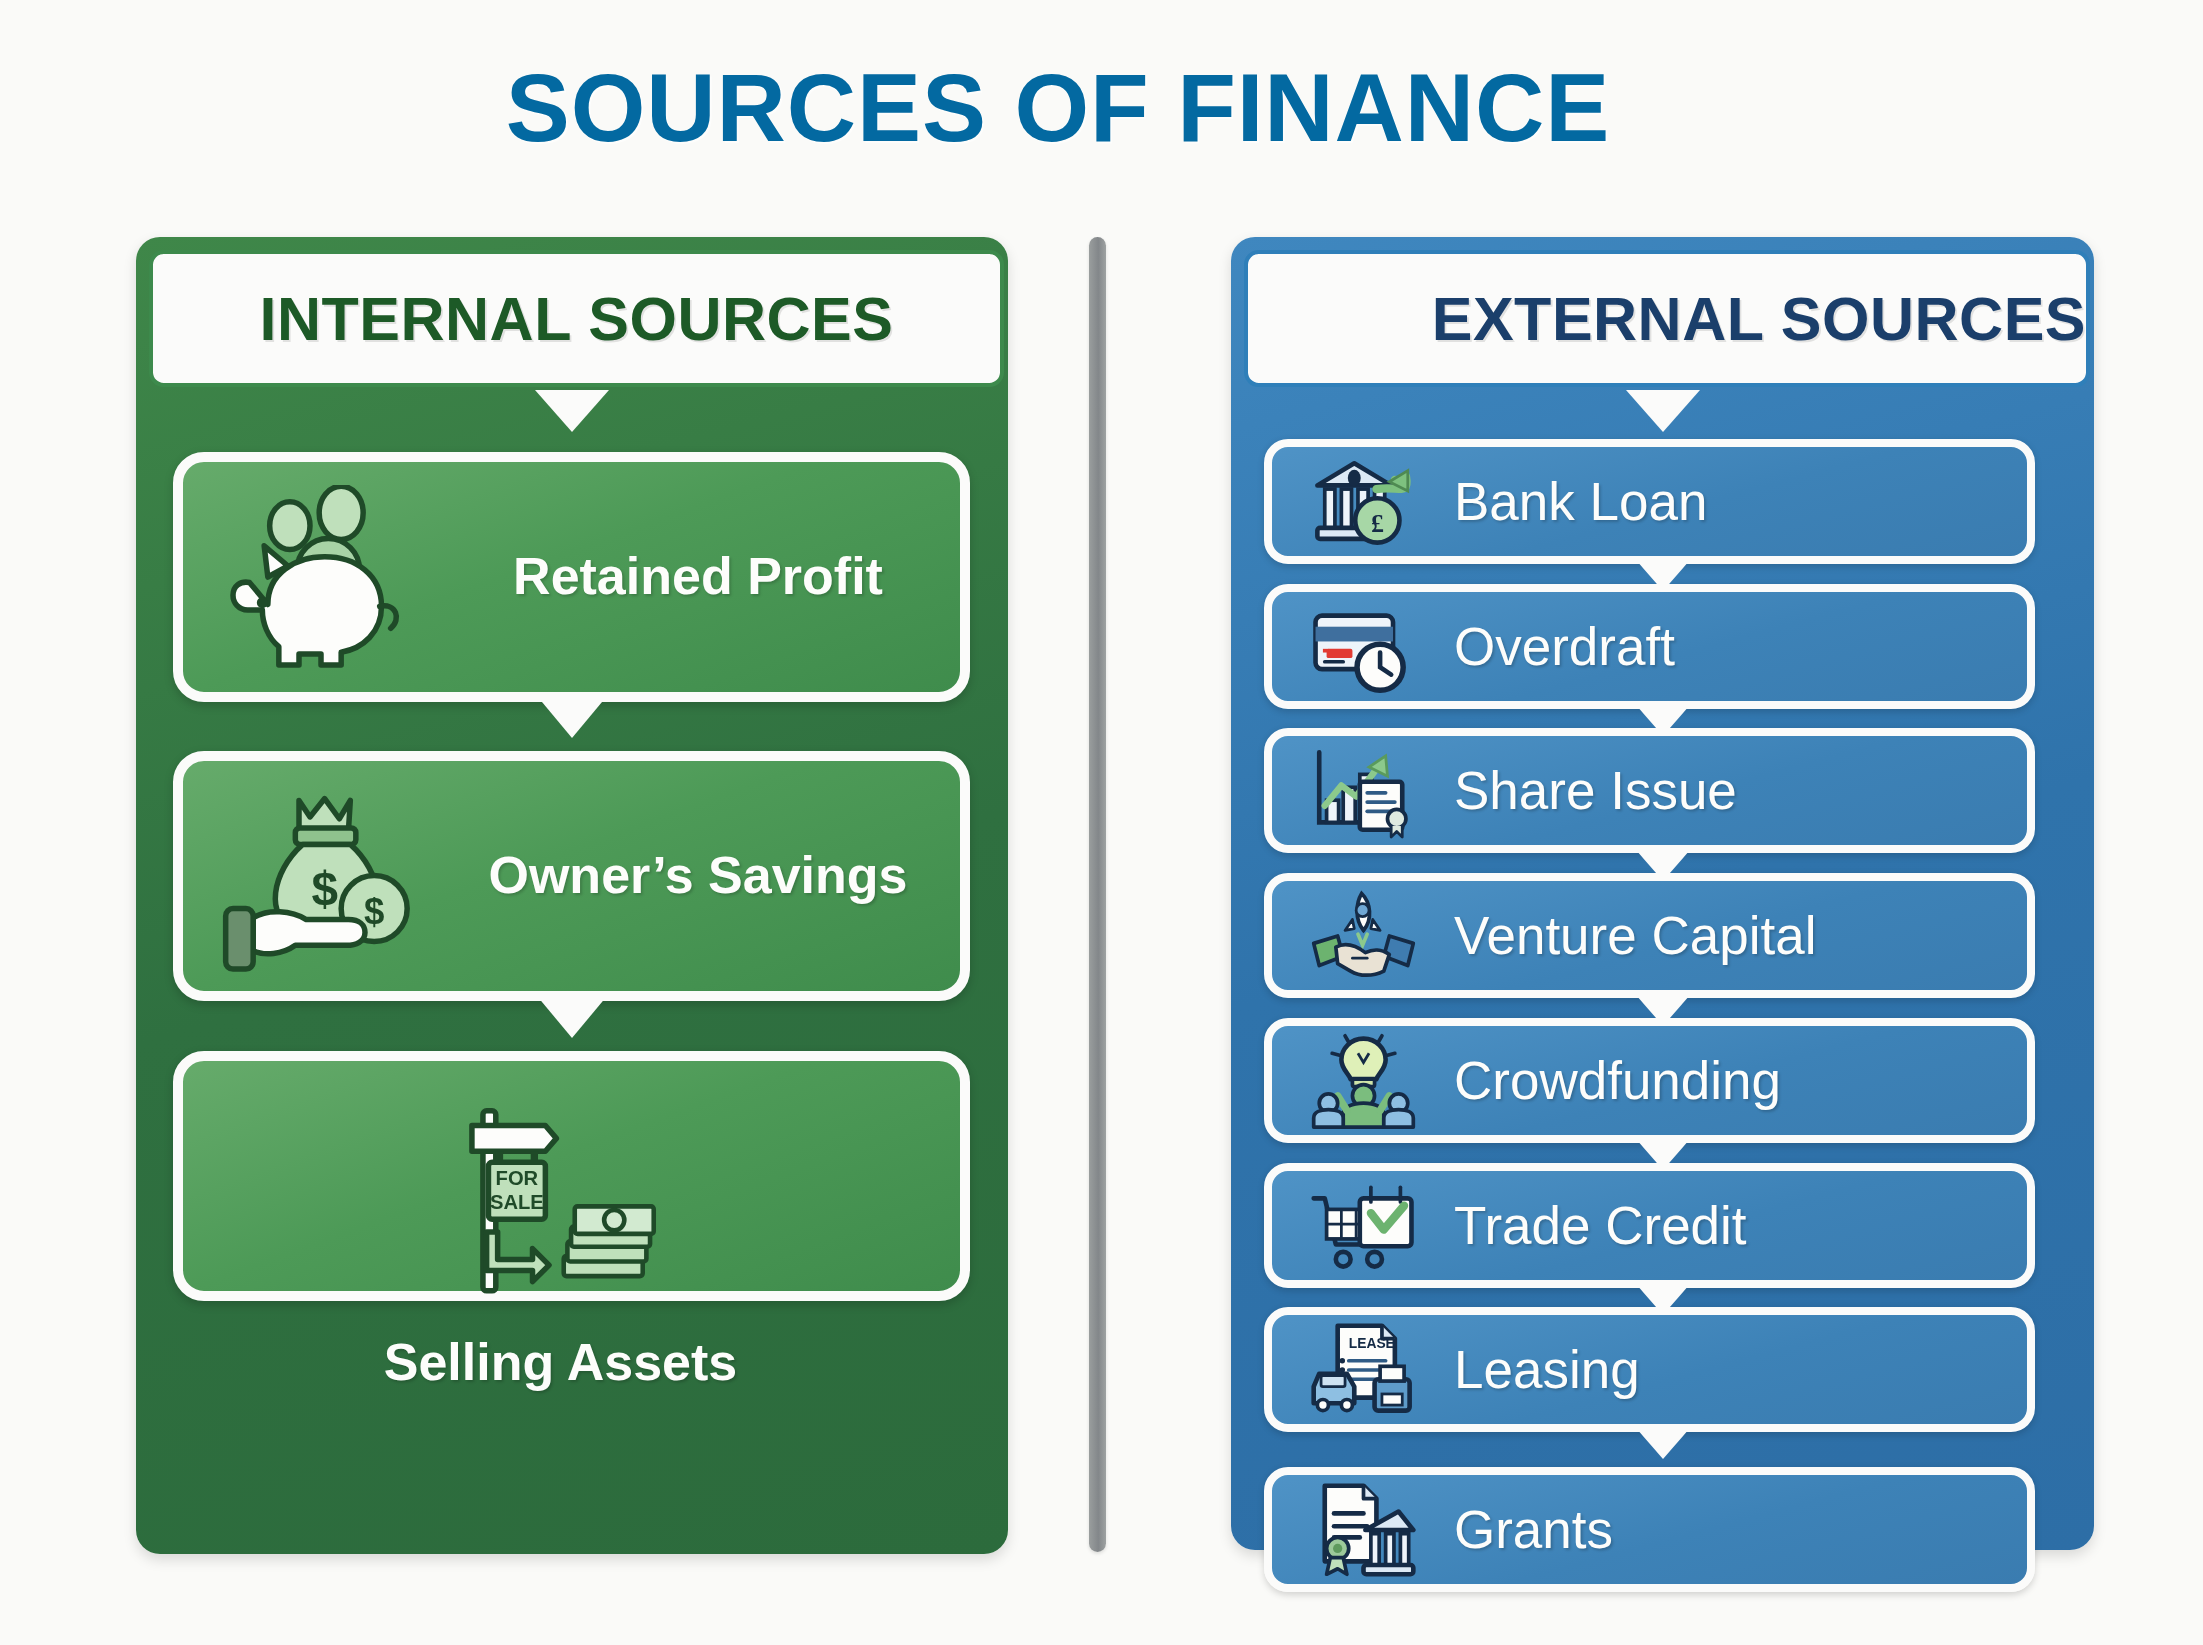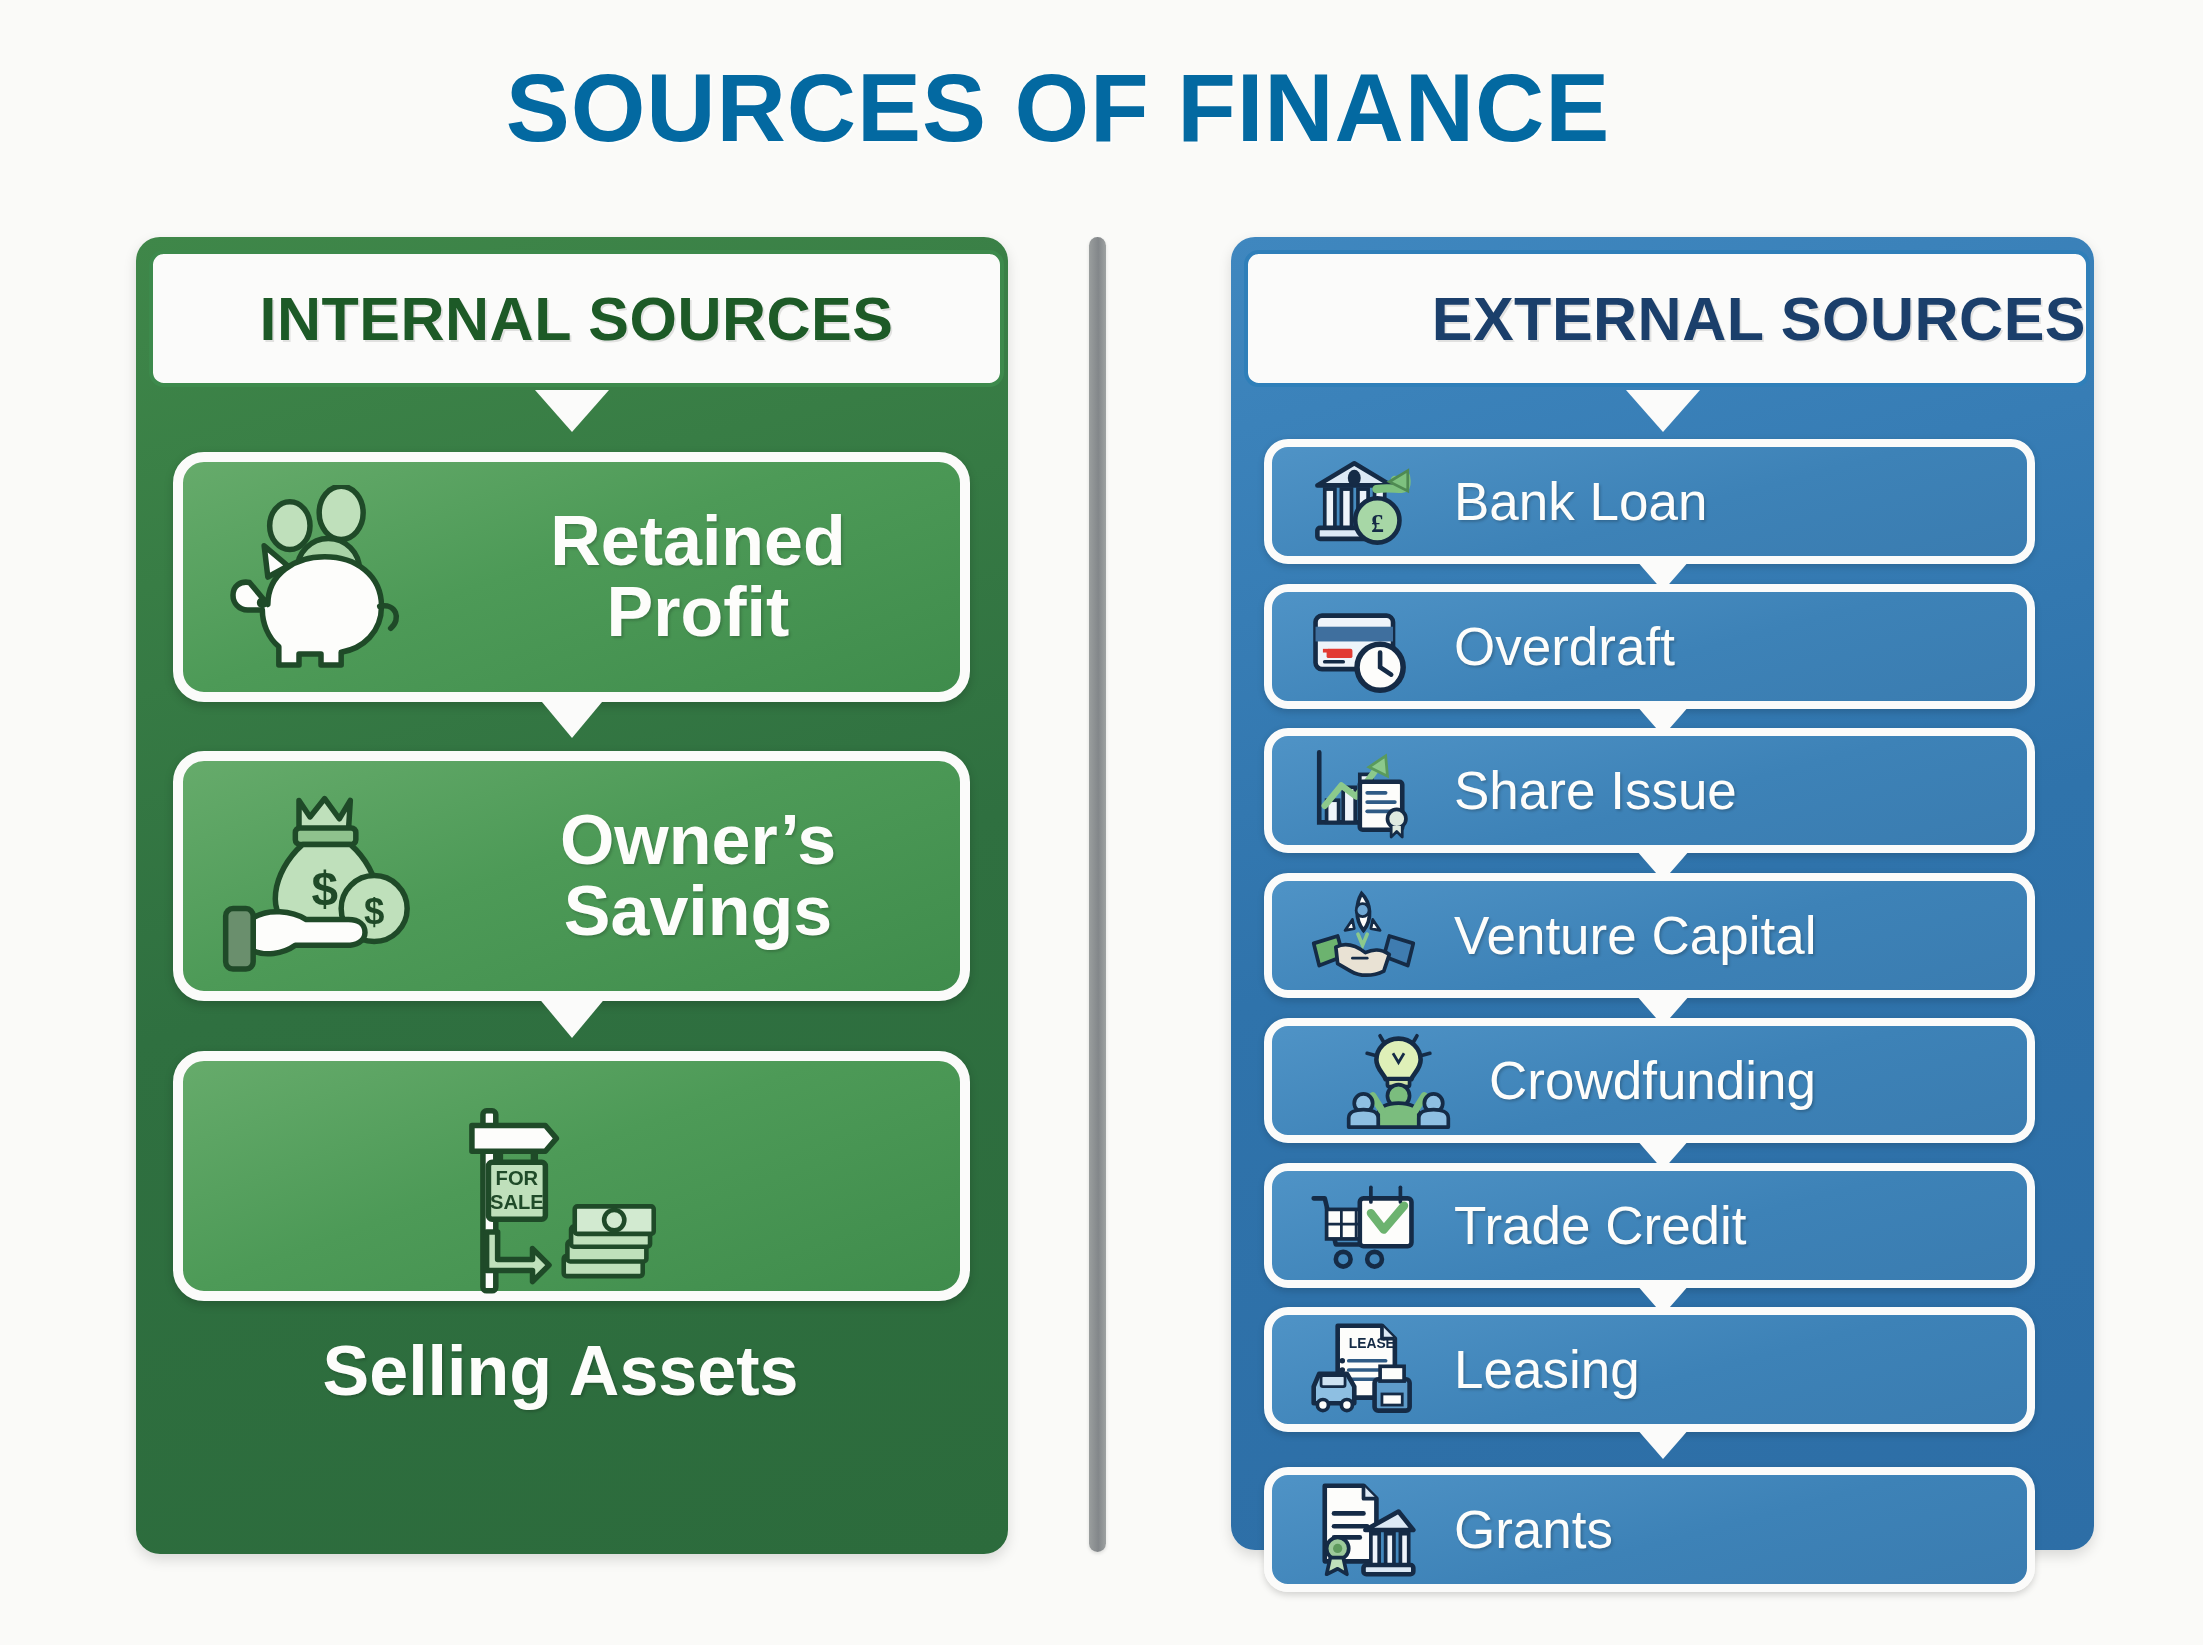--- a/index.html
+++ b/index.html
@@ -83,21 +83,21 @@
     box-sizing:border-box;
     display:flex;align-items:center;
     box-shadow:0 3.7px 9.2px rgba(0,0,0,.18);
   }
   .green-card .gc-icon{
     width:275px;flex:0 0 275px;
     display:flex;align-items:center;justify-content:center;
   }
   .green-card .gc-label{
     flex:1;
-    font-size:70px;font-weight:600;line-height:1.02;
+    font-size:52px;font-weight:600;line-height:1.02;
     color:#fdfdfb;
     text-align:center;
     padding-right:22px;
     text-shadow:1.8px 1.8px 2.8px rgba(0,0,0,.18);
   }
   #gcard0{top:215px;}
   #gcard1{top:514px;}
   #gcard2{top:814px;flex-direction:column;}
 
   .green-notch{
@@ -128,21 +128,21 @@
   }
   .blue-row .br-label{
     flex:1;
     font-size:53px;font-weight:500;
     color:#fdfdfb;
     padding-left:22px;
     text-shadow:1.8px 1.8px 2.8px rgba(0,0,0,.20);
     white-space:nowrap;
   }
   #brow0{top:202px;} #brow1{top:347px;} #brow2{top:491px;}
-  #brow3{top:636px;} #brow4{top:781px;padding-left:35px;} #brow5{top:926px;justify-content:center;}
+  #brow3{top:636px;} #brow4{top:781px;} #brow5{top:926px;justify-content:center;}
   #brow6{top:1070px;} #brow7{top:1230px;}
 
   .blue-notch{
     position:absolute;left:50%;transform:translateX(-50%);
     width:0;height:0;
     border-left:27.5px solid transparent;
     border-right:27.5px solid transparent;
     border-top:31px solid #fbfbfa;
     z-index:3;
   }

